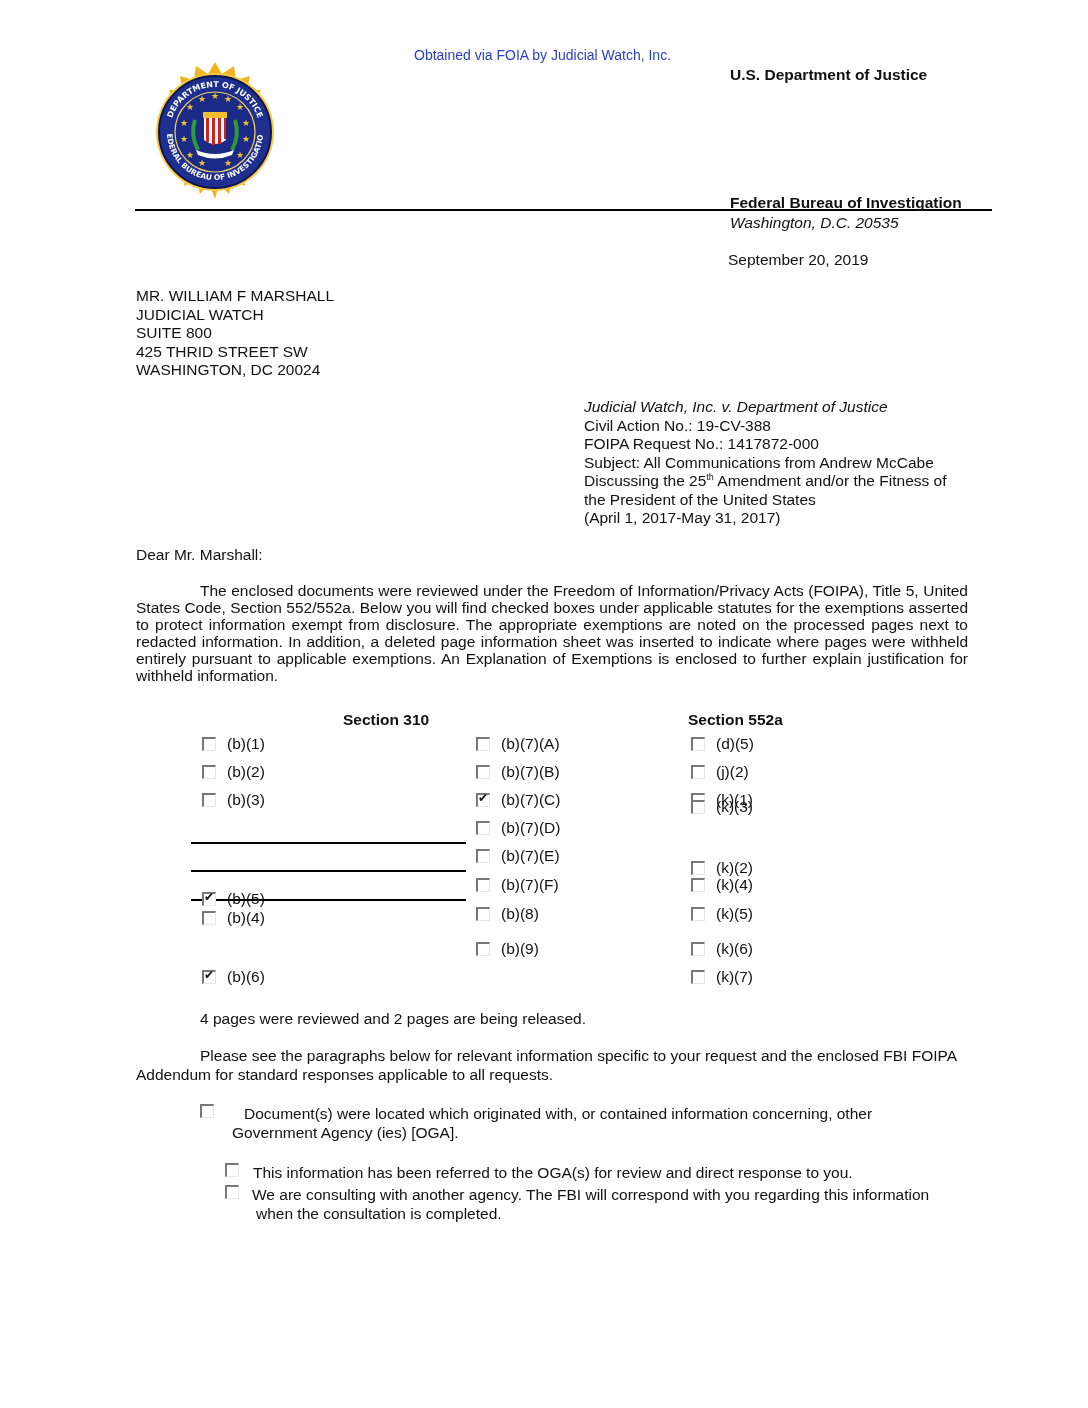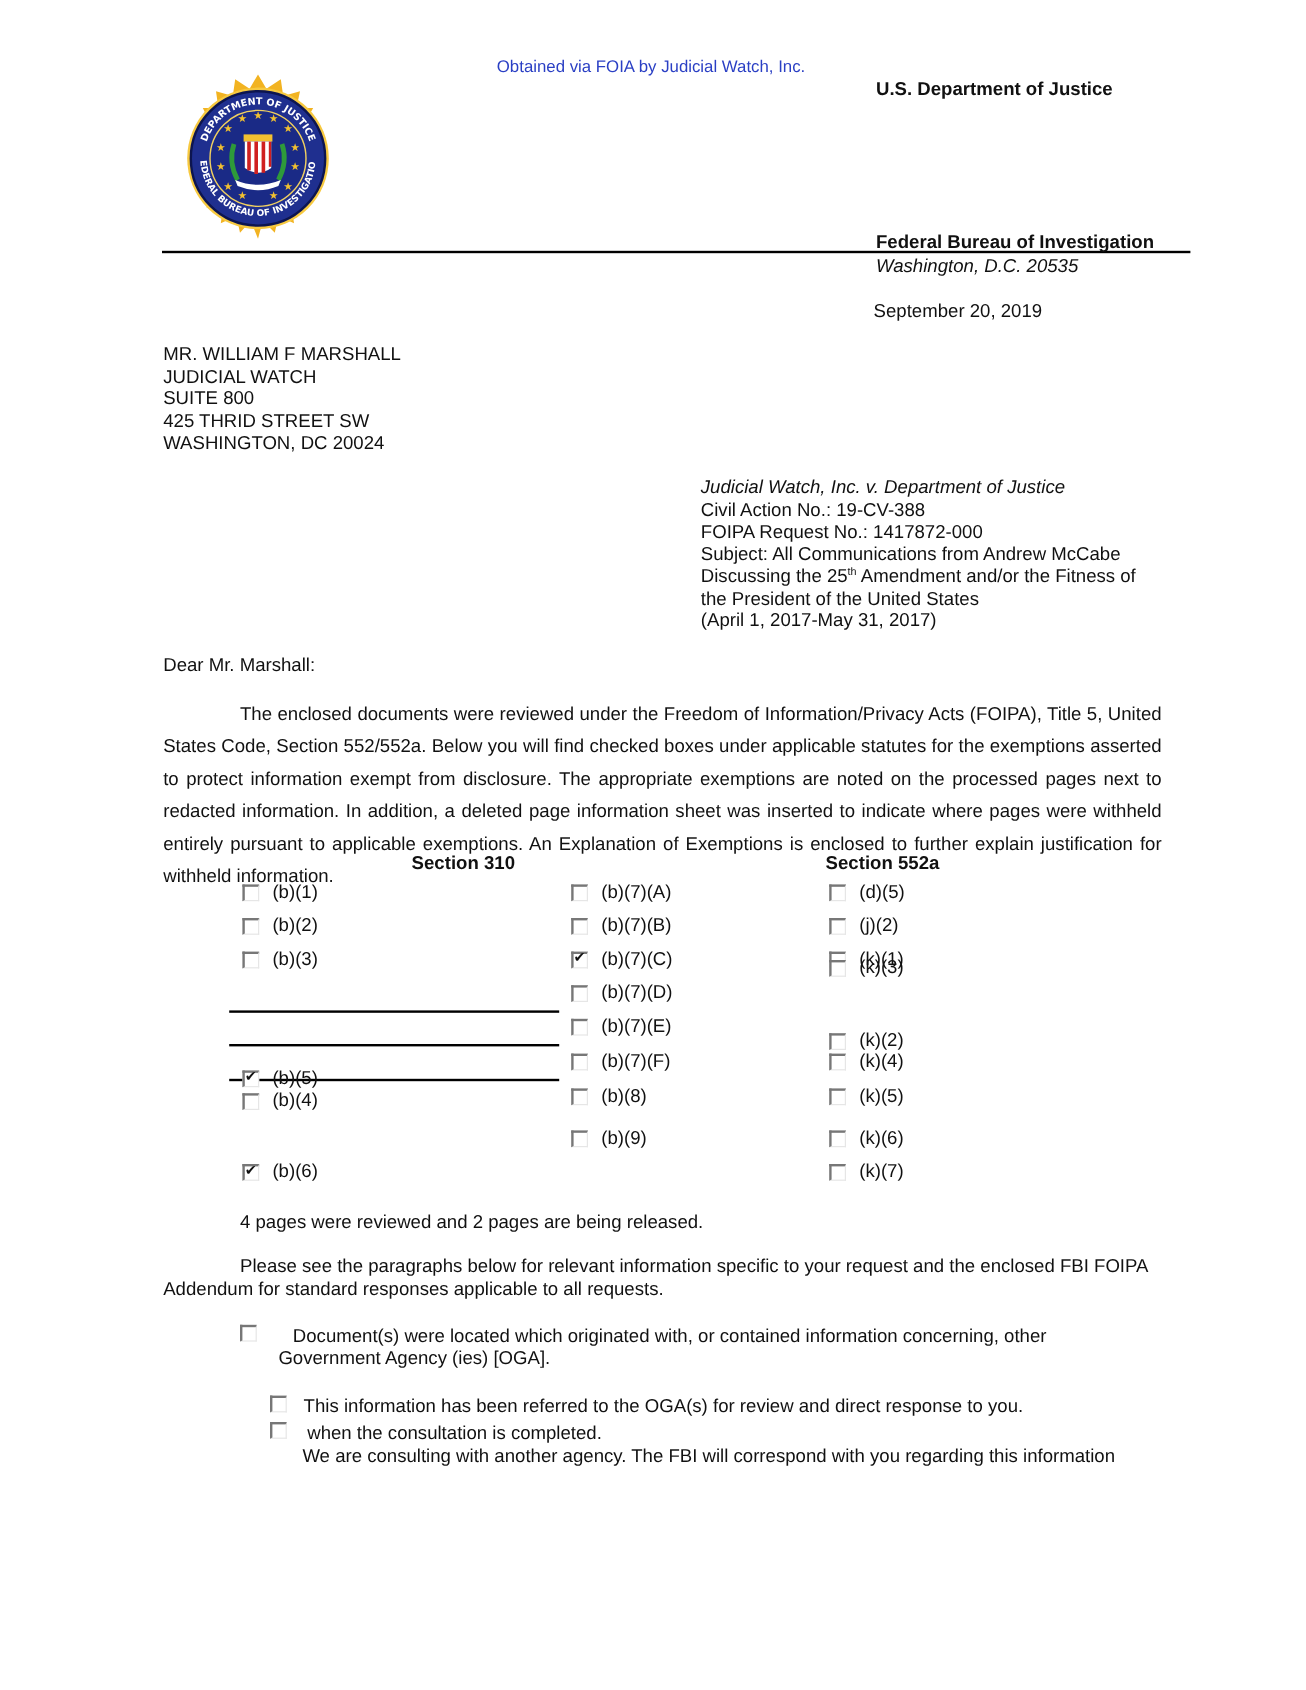--- a/index.html
+++ b/index.html
@@ -13,21 +13,21 @@
   .fbi { left: 730px; top: 194px; font-size: 15.5px; font-weight: bold; }
   .wash { left: 730px; top: 214px; font-size: 15.5px; font-style: italic; }
   .date { left: 728px; top: 251px; font-size: 15.5px; }
   .addr { left: 136px; top: 287px; font-size: 15.5px; line-height: 18.5px; white-space: normal; }
   .addr div { white-space: nowrap; }
   .caseblock { left: 584px; top: 398px; font-size: 15.5px; line-height: 18.5px; }
   .caseblock div { white-space: nowrap; }
   .caseblock .it { font-style: italic; }
   sup { font-size: 9px; line-height: 0; }
   .greet { left: 136px; top: 546px; font-size: 15.5px; }
-  .para1 { left: 136px; top: 582px; width: 832px; font-size: 15.5px; line-height: 27px;
+  .para1 { left: 136px; top: 582px; width: 832px; font-size: 15.5px; line-height: 17px;
            white-space: normal; text-align: justify; text-indent: 64px; }
   .sec-h { font-size: 15.5px; font-weight: bold; }
   .cb { position: absolute; display: flex; align-items: center; font-size: 15.5px; white-space: nowrap; }
   .box { width: 14px; height: 14px; margin-right: 11px; position: relative; box-sizing: border-box;
          border-top: 2px solid #777; border-left: 2px solid #777; border-right: 1px solid #e6e6e6;
          border-bottom: 1px solid #e6e6e6; background: #fff; }
   .box.checked::after { content: "\2714"; position: absolute; left: 0px; top: -4px; font-size: 12px; color: #111; }
   .hline { position: absolute; height: 1.5px; background: #000; }
   .p2 { left: 200px; top: 1010px; font-size: 15.5px; }
   .p3 { left: 136px; top: 1046px; width: 830px; font-size: 15.5px; line-height: 19px; white-space: normal; text-indent: 64px; }
@@ -226,15 +226,15 @@
   <div style="padding-left:32px;">Government Agency (ies) [OGA].</div>
 </div>
 
 <div class="oga" style="left:225px; top:1163px;">
   <span class="box" style="display:inline-block; position:absolute; left:0; top:0;"></span>
   <div style="padding-left:28px;">This information has been referred to the OGA(s) for review and direct response to you.</div>
 </div>
 
 <div class="oga" style="left:225px; top:1185px;">
   <span class="box" style="display:inline-block; position:absolute; left:0; top:0;"></span>
+  <div style="padding-left:27px;">We are consulting with another agency.   The FBI will correspond with you regarding this information</div>
   <div style="padding-left:31px;">when the consultation is completed.</div>
-  <div style="padding-left:27px;">We are consulting with another agency.   The FBI will correspond with you regarding this information</div>
 </div>
 
 </body></html>

